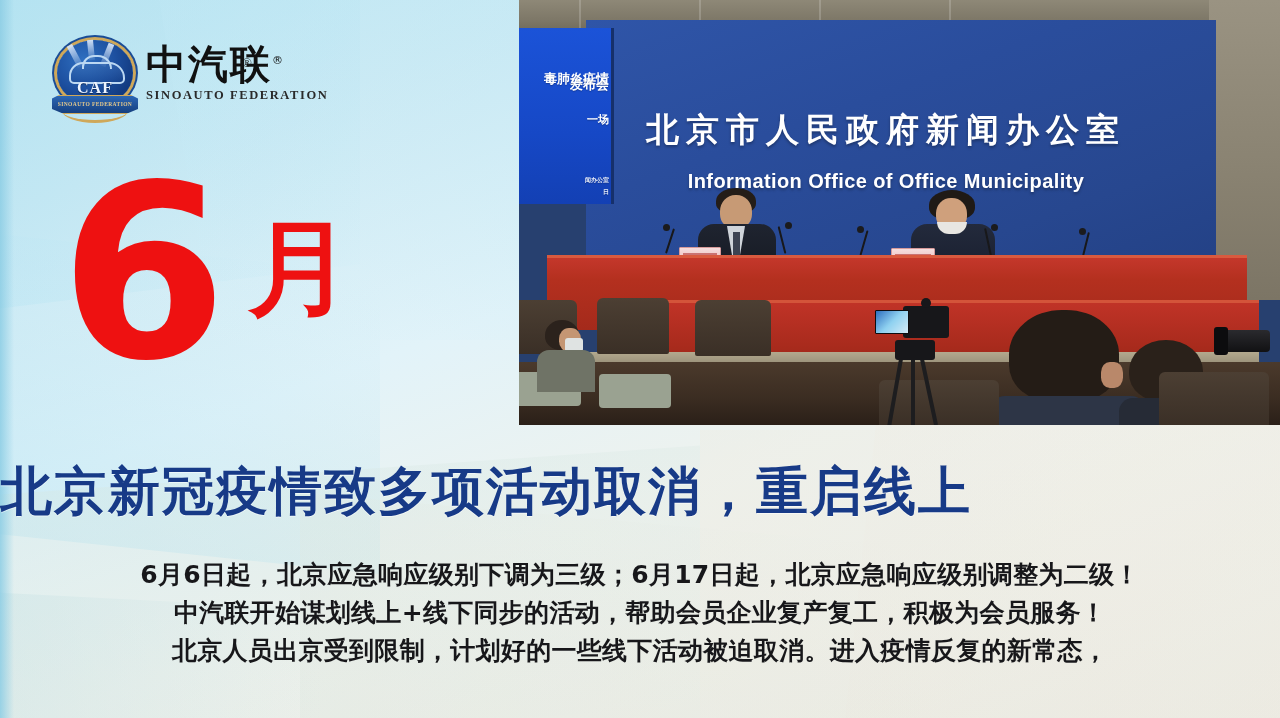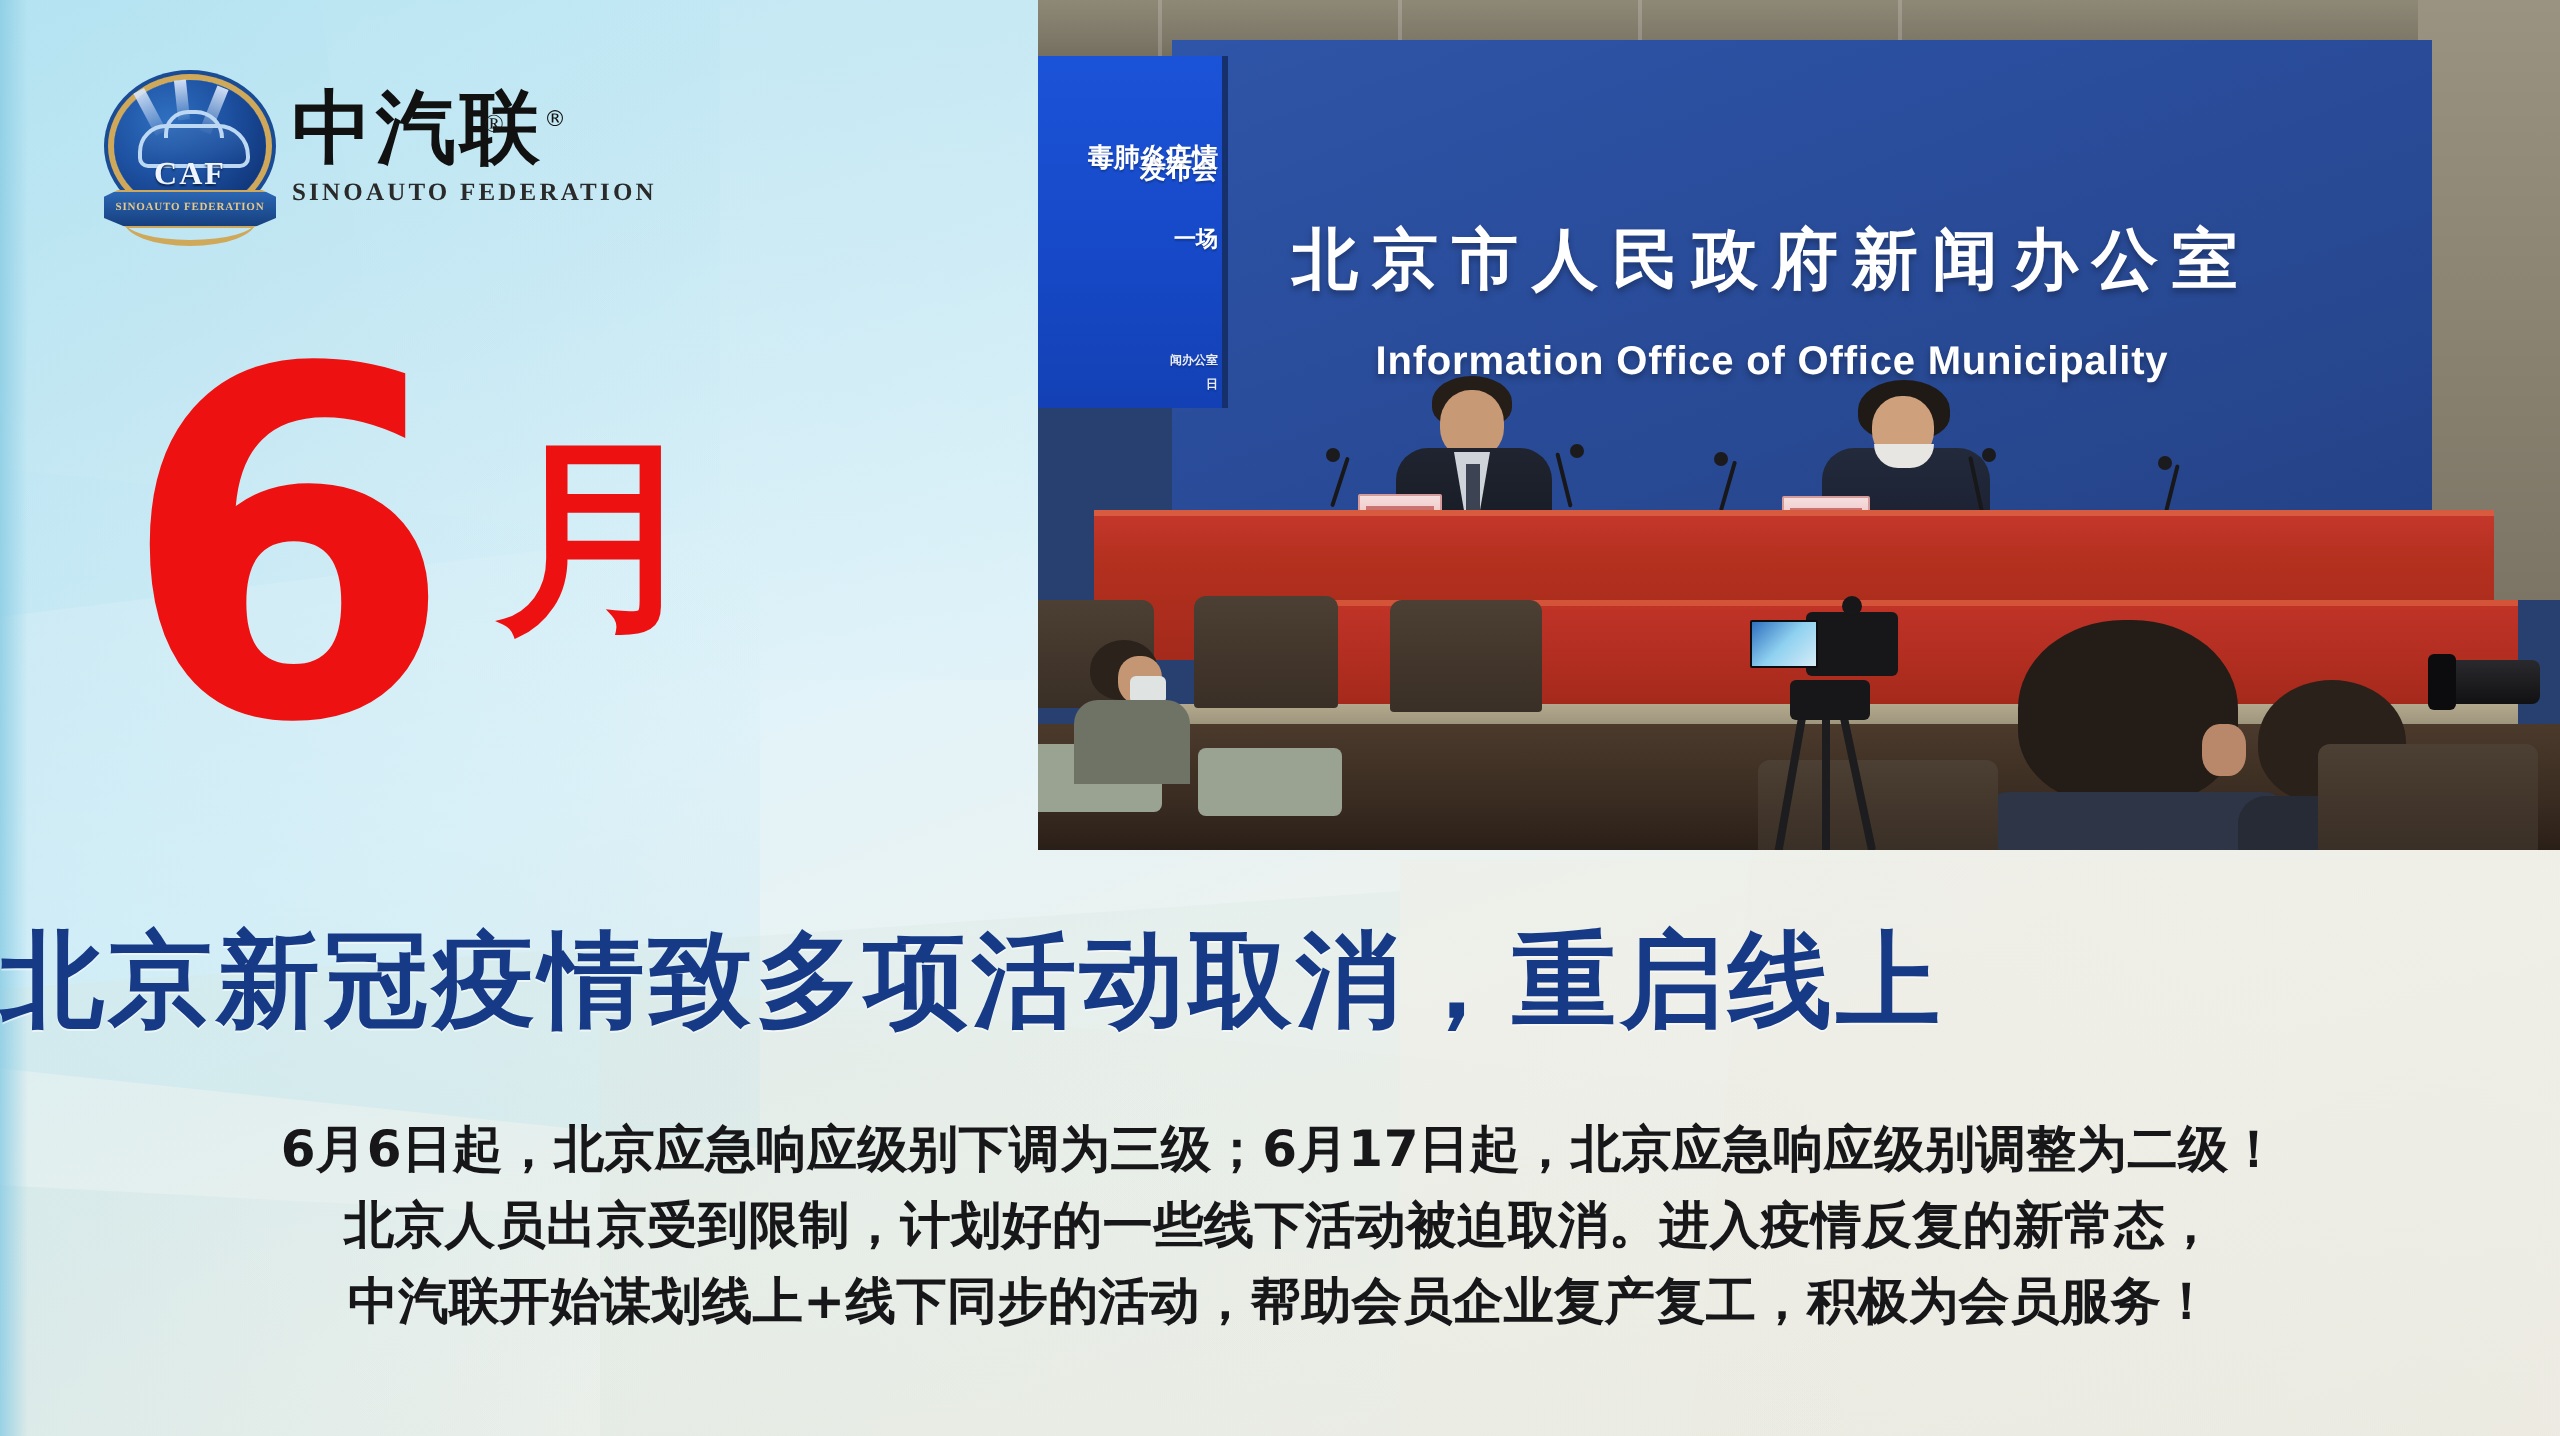--- a/index.html
+++ b/index.html
@@ -352,17 +352,17 @@
     <div class="tele">
       <div class="tele-lens"></div>
       <div class="tele-hood"></div>
     </div>
   </div>
 
   <div class="headline">北京新冠疫情致多项活动取消，重启线上</div>
 
   <div class="body-text">
     <div>6月6日起，北京应急响应级别下调为三级；6月17日起，北京应急响应级别调整为二级！</div>
+    <div>中汽联开始谋划线上+线下同步的活动，帮助会员企业复产复工，积极为会员服务！</div>
     <div>北京人员出京受到限制，计划好的一些线下活动被迫取消。进入疫情反复的新常态，</div>
-    <div>中汽联开始谋划线上+线下同步的活动，帮助会员企业复产复工，积极为会员服务！</div>
   </div>
 
 </div>
 
 </body></html>

